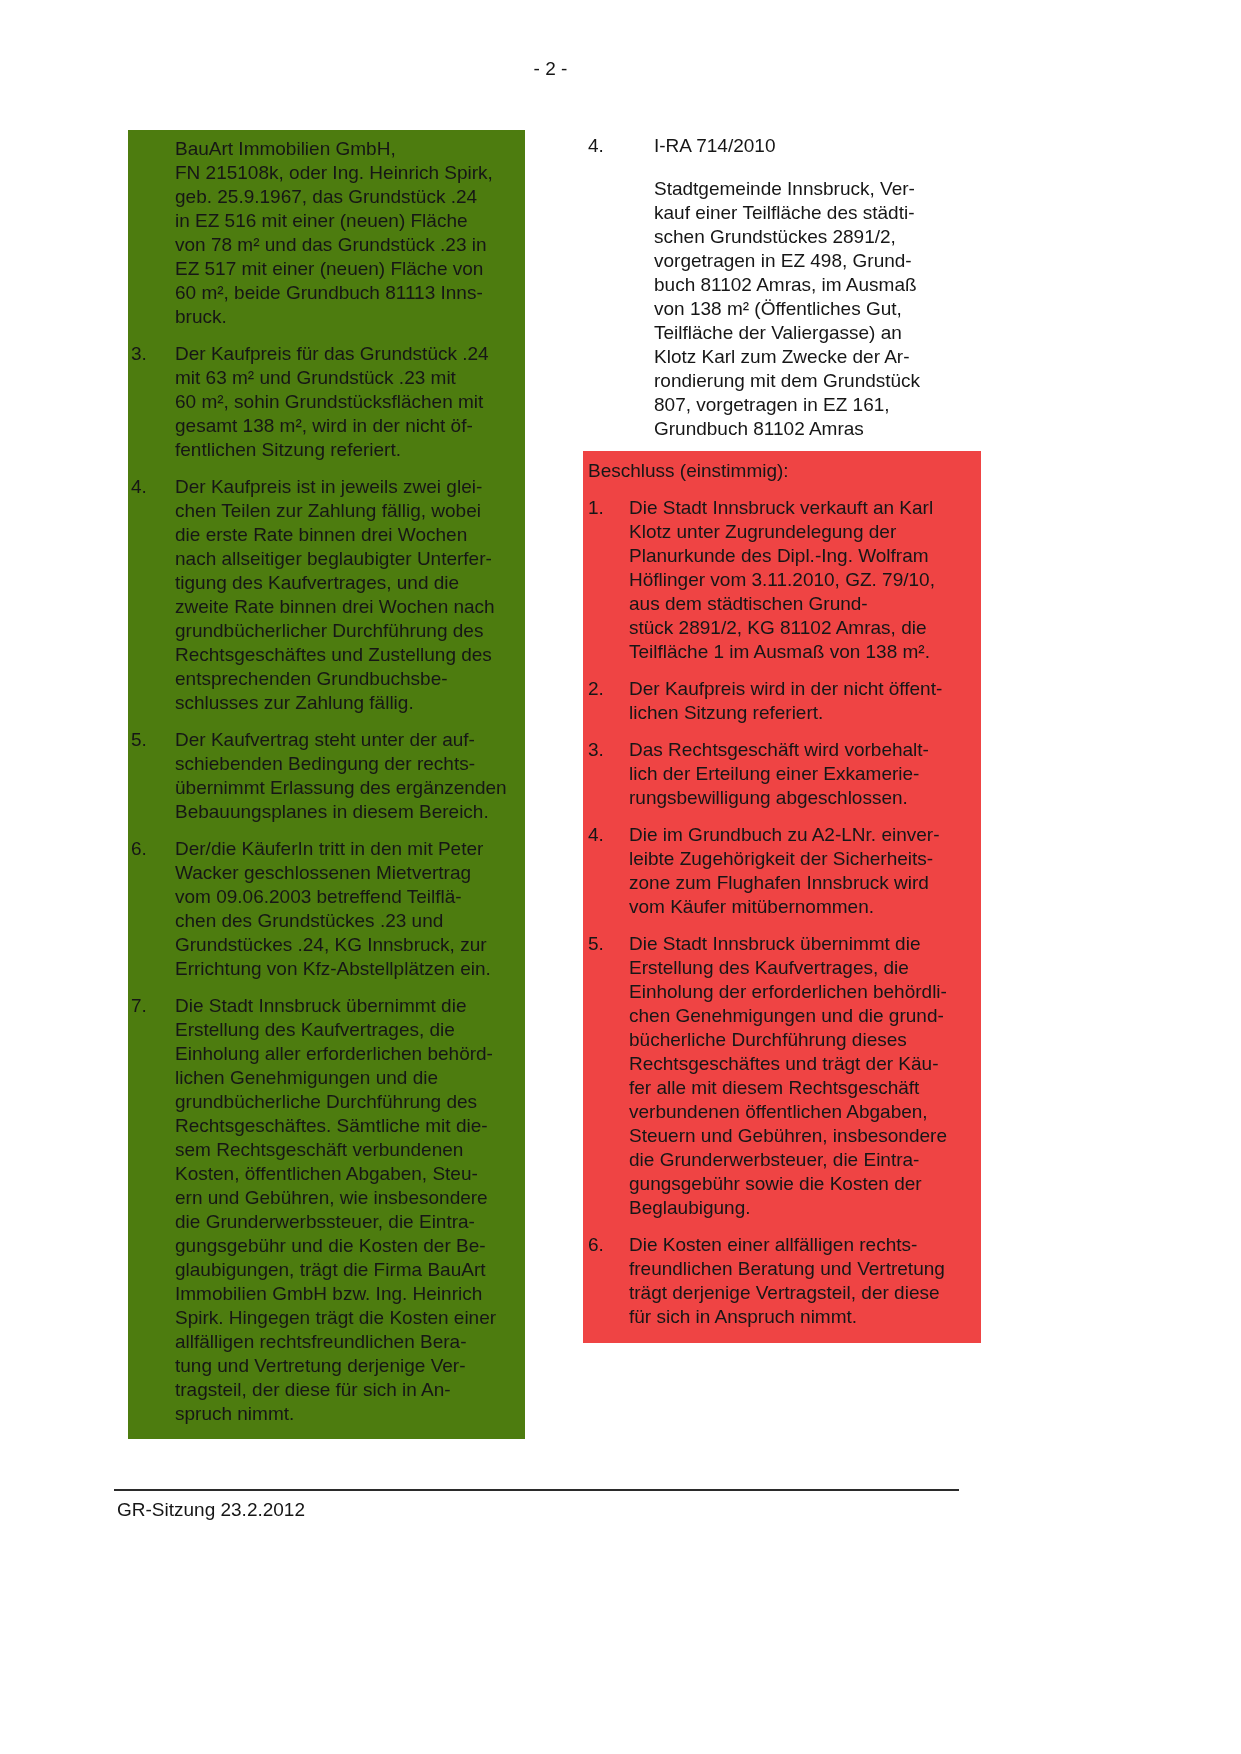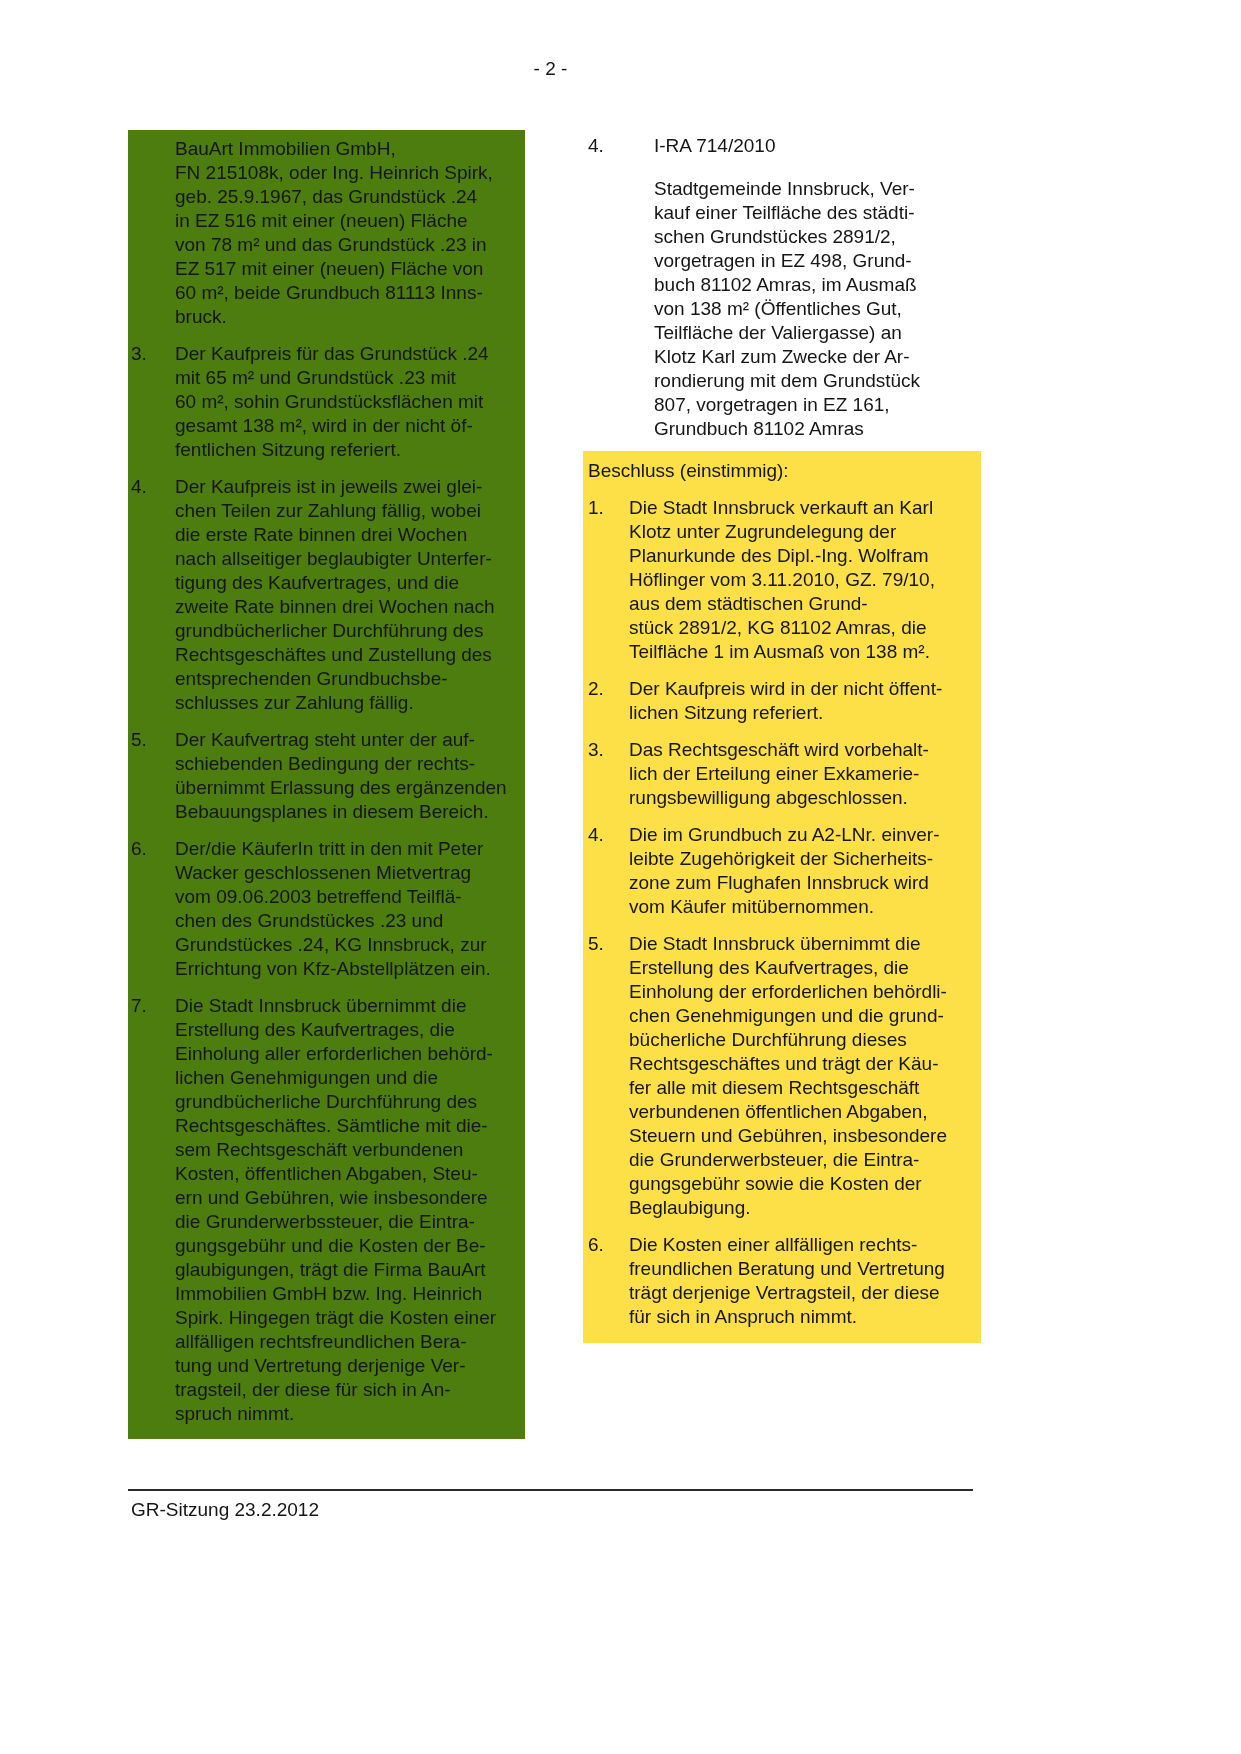--- a/index.html
+++ b/index.html
@@ -42,21 +42,21 @@
   .agenda-body { display: block; margin-top: 19px; white-space: pre; }
 
   .resolution { margin-top: 10px; padding: 8px 6px 14px 5px; }
   .resolution .num { flex: 0 0 41px; }
   .res-heading { margin: 0 0 10px 0; }
   .res-subheading { margin: 0; }
   .resolution .item { margin-top: 13px; }
 
   .page-footer {
     position: absolute;
-    left: 128px;
+    left: 114px;
     top: 1489px;
     width: 845px;
     border-top: 2px solid #2b2b2b;
     padding-top: 7px;
   }
   .footer-text { padding-left: 3px; }
 </style>
 </head>
 <body>
 
@@ -71,21 +71,21 @@
 geb. 25.9.1967, das Grundstück .24
 in EZ 516 mit einer (neuen) Fläche
 von 78 m² und das Grundstück .23 in
 EZ 517 mit einer (neuen) Fläche von
 60 m², beide Grundbuch 81113 Inns-
 bruck.</p>
 
       <div class="item">
         <span class="num">3.</span>
         <span class="txt">Der Kaufpreis für das Grundstück .24
-mit 65 m² und Grundstück .23 mit
+mit 63 m² und Grundstück .23 mit
 60 m², sohin Grundstücksflächen mit
 gesamt 138 m², wird in der nicht öf-
 fentlichen Sitzung referiert.</span>
       </div>
       <div class="item">
         <span class="num">4.</span>
         <span class="txt">Der Kaufpreis ist in jeweils zwei glei-
 chen Teilen zur Zahlung fällig, wobei
 die erste Rate binnen drei Wochen
 nach allseitiger beglaubigter Unterfer-
@@ -149,21 +149,21 @@
 buch 81102 Amras, im Ausmaß
 von 138 m² (Öffentliches Gut,
 Teilfläche der Valiergasse) an
 Klotz Karl zum Zwecke der Ar-
 rondierung mit dem Grundstück
 807, vorgetragen in EZ 161,
 Grundbuch 81102 Amras</span>
       </span>
     </div>
 
-    <div class="highlight resolution" style="background: #fde047;">
+    <div class="highlight resolution" style="background: #ef4444;">
       <p class="res-heading">Beschluss (einstimmig):</p>
 
       <div class="item">
         <span class="num">1.</span>
         <span class="txt">Die Stadt Innsbruck verkauft an Karl
 Klotz unter Zugrundelegung der
 Planurkunde des Dipl.-Ing. Wolfram
 Höflinger vom 3.11.2010, GZ. 79/10,
 aus dem städtischen Grund-
 stück 2891/2, KG 81102 Amras, die

